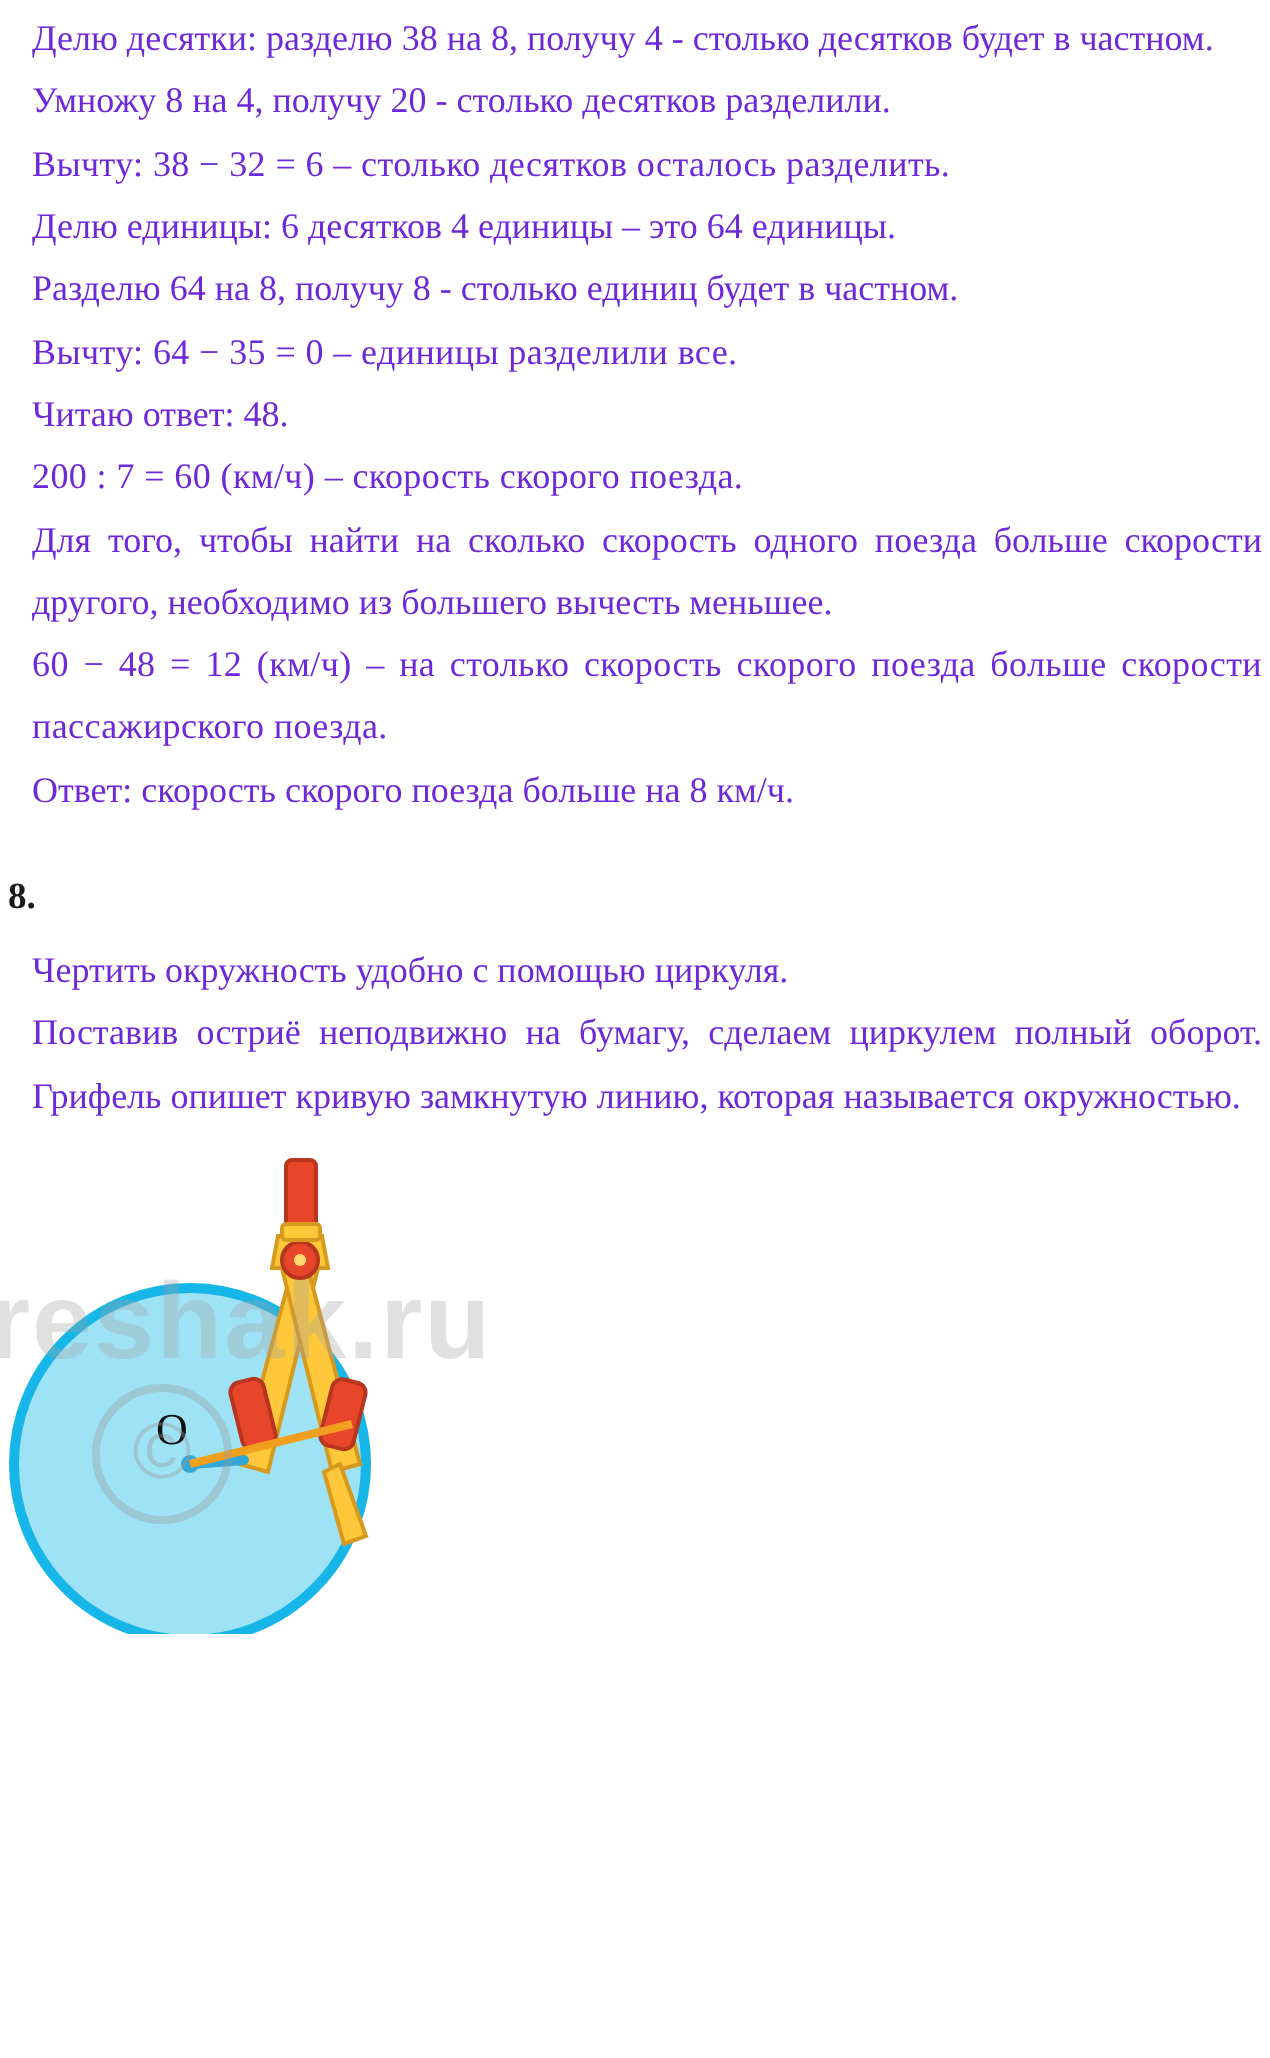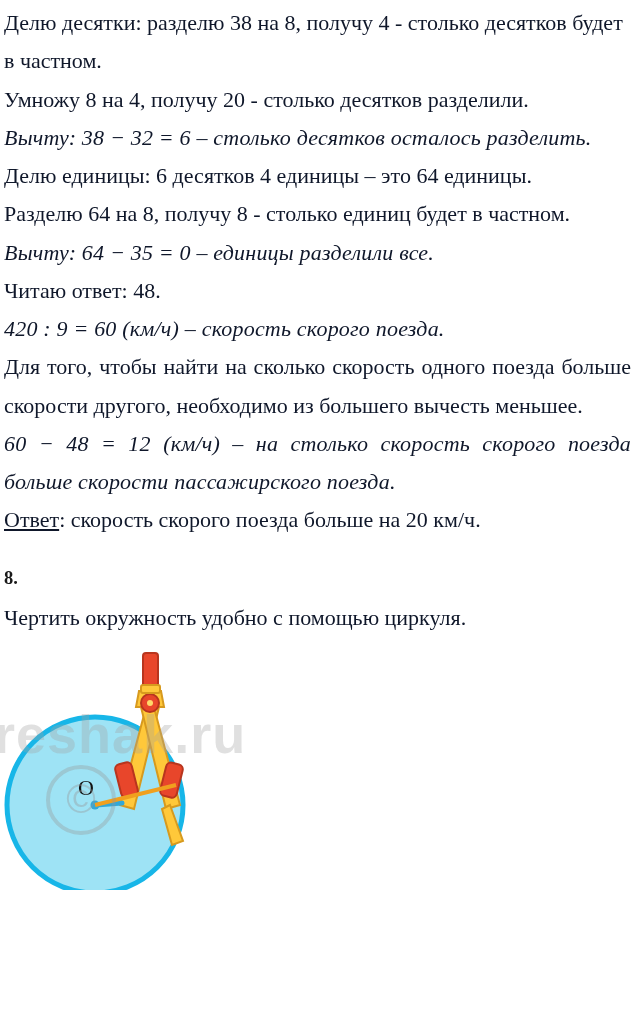--- a/index.html
+++ b/index.html
@@ -19,36 +19,34 @@
     position: relative;
     width: 635px;
     height: 1029px;
     padding: 0;
     box-sizing: border-box;
   }
   .text-block {
     padding: 4px 4px 0 4px;
   }
   .para {
-    font-size: 22px;
+    font-size: 18px;
     line-height: 1.74;
-    margin: 0 0 0.0em 0;
+    margin: 0 0 0.0em 12px;
     text-align: left;
-    color: #0f172a;
+    color: #6d28d9;
   }
   .para.justify {
     text-align: justify;
   }
   .math {
     font-family: "Liberation Serif", "DejaVu Serif", serif;
-    font-style: italic;
     letter-spacing: 0.2px;
   }
   .underlined {
-    text-decoration: underline;
     text-underline-offset: 2px;
   }
   .task-number {
     font-size: 18.5px;
     font-weight: bold;
     margin: 28px 0 10px 0;
   }
   .figure-wrap {
     position: relative;
     width: 635px;
@@ -96,28 +94,29 @@
 <div class="page">
 
   <div class="text-block">
     <p class="para">Делю десятки: разделю 38 на 8, получу 4 - столько десятков будет в частном.</p>
     <p class="para">Умножу 8 на 4, получу 20 - столько десятков разделили.</p>
     <p class="para math">Вычту:  38 − 32 = 6 – столько десятков осталось разделить.</p>
     <p class="para">Делю единицы: 6 десятков 4 единицы – это 64 единицы.</p>
     <p class="para">Разделю 64 на 8, получу 8 - столько единиц будет в частном.</p>
     <p class="para math">Вычту:  64 − 35 = 0 – единицы разделили все.</p>
     <p class="para">Читаю ответ: 48.</p>
-    <p class="para math">420 : 9 = 60 (км/ч) – скорость скорого поезда.</p>
+    <p class="para math">200 : 7 = 60 (км/ч) – скорость скорого поезда.</p>
     <p class="para justify">Для того, чтобы найти на сколько скорость одного поезда больше скорости другого, необходимо из большего вычесть меньшее.</p>
     <p class="para justify math">60 − 48 = 12 (км/ч) – на столько скорость скорого поезда больше скорости пассажирского поезда.</p>
-    <p class="para"><span class="underlined">Ответ</span><span>: скорость скорого поезда больше на 20 км/ч.</span></p>
+    <p class="para"><span class="underlined">Ответ</span><span>: скорость скорого поезда больше на 8 км/ч.</span></p>
 
     <div class="task-number">8.</div>
 
     <p class="para">Чертить окружность удобно с помощью циркуля.</p>
+    <p class="para justify">Поставив остриё неподвижно на бумагу, сделаем циркулем полный оборот. Грифель опишет кривую замкнутую линию, которая называется окружностью.</p>
   </div>
 
   <div class="figure-wrap">
 
     <svg class="compass-fig" width="635" height="245" viewBox="0 0 635 245">
 
       <circle cx="95" cy="160" r="88" fill="#9ee3f5" stroke="#17b6e8" stroke-width="5"></circle>
 
       <g>
         <path d="M148 55 L120 160 L134 164 L160 58 Z" fill="#ffc83a" stroke="#d79a1e" stroke-width="2"></path>

